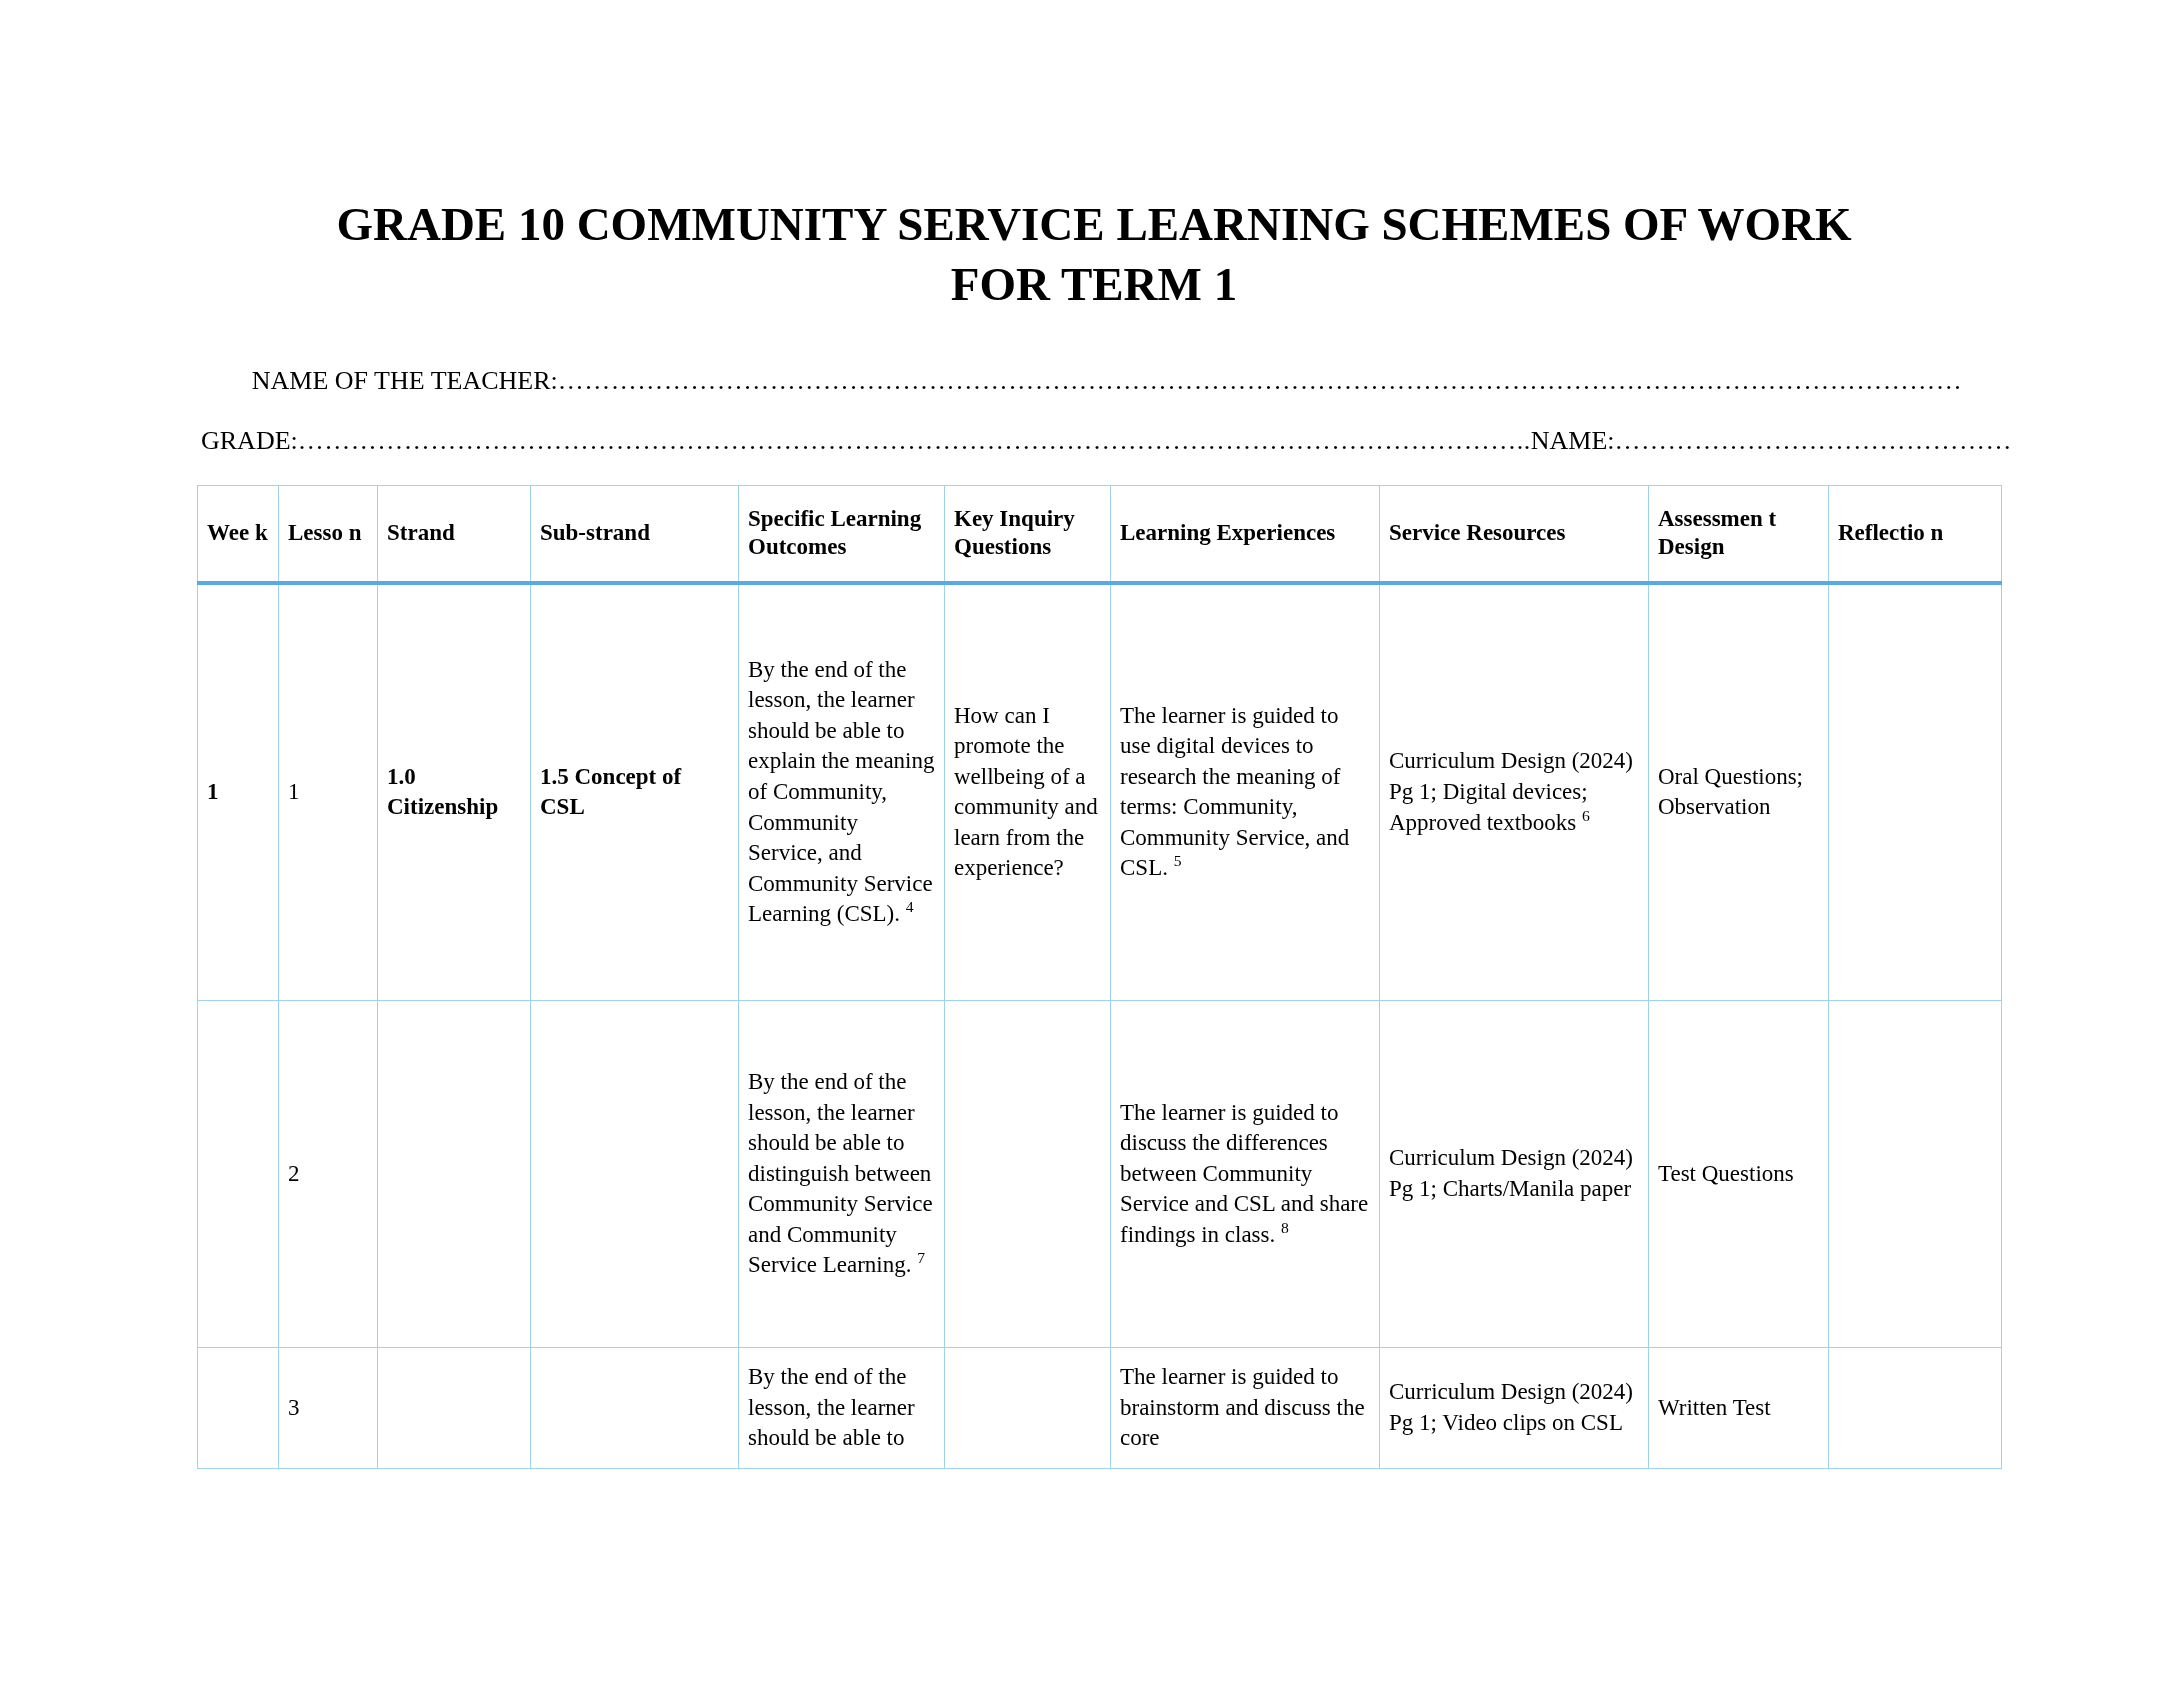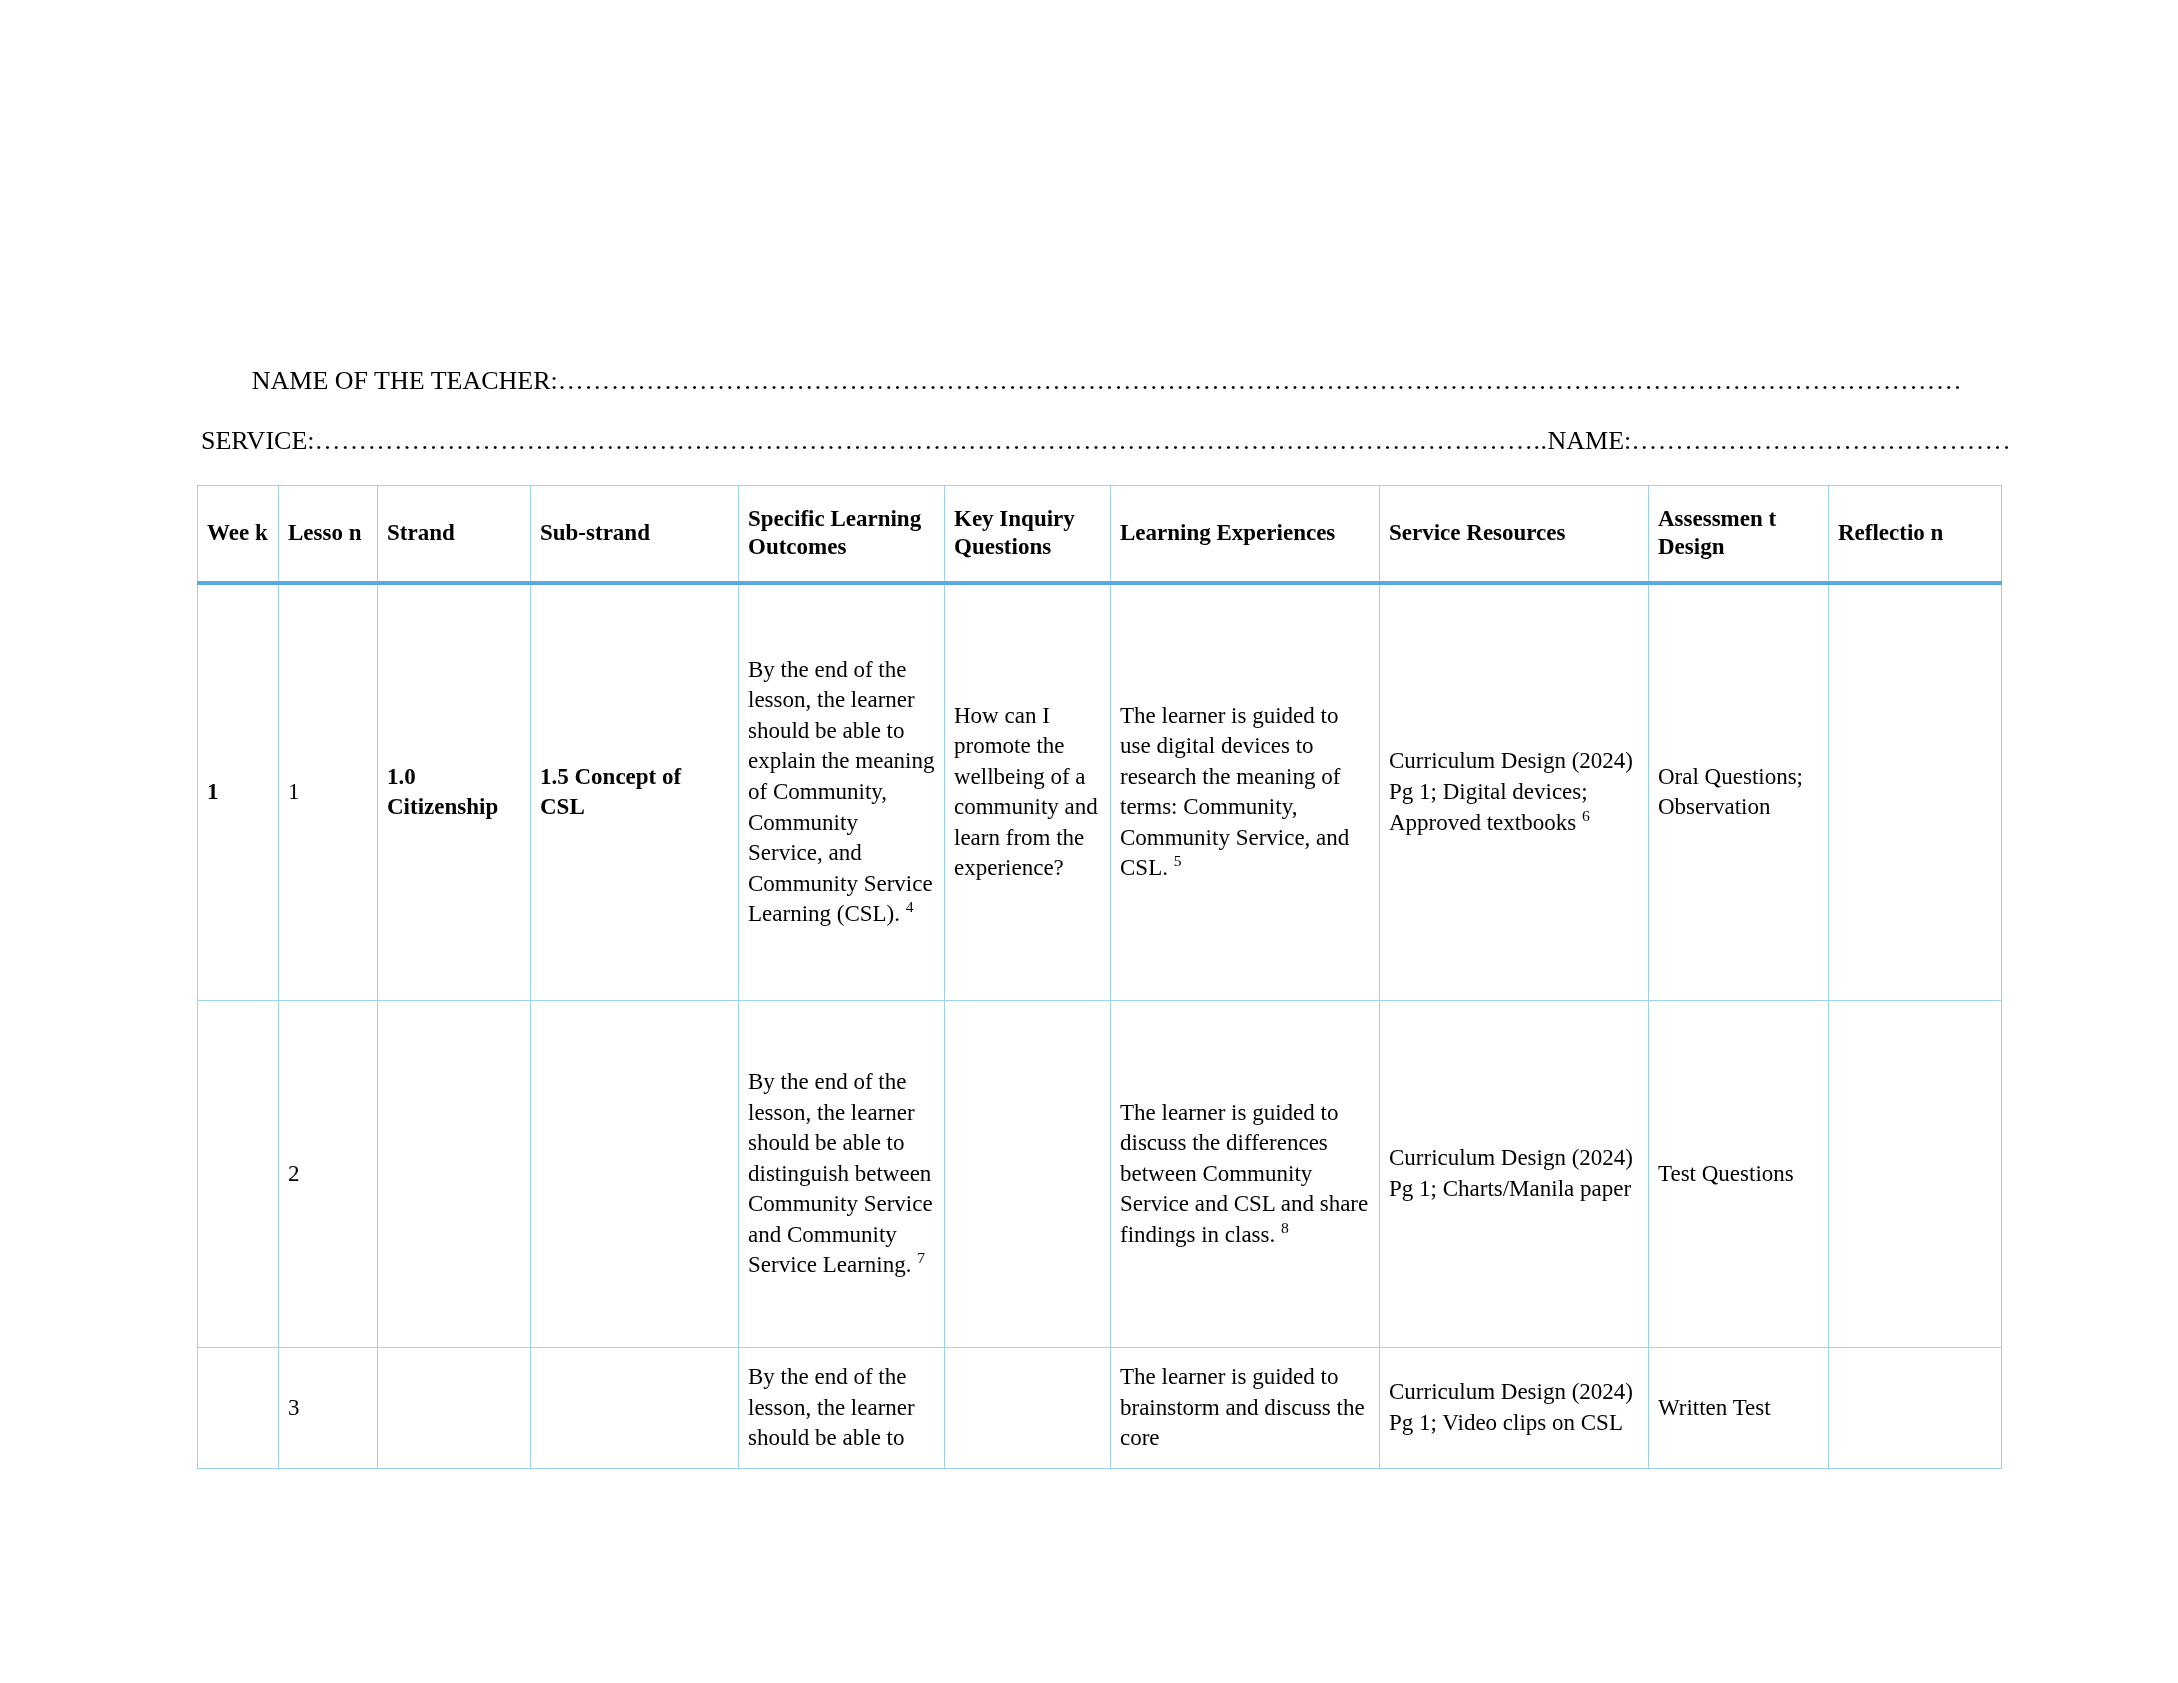--- a/index.html
+++ b/index.html
@@ -118,27 +118,31 @@
     vertical-align: super;
     line-height: 0;
   }
   .cell-text { display: inline; }
 </style>
 </head>
 <body>
 
 <div class="page">
 
+  <div class="doc-title">
+    <span class="title-line">GRADE 10 COMMUNITY SERVICE LEARNING SCHEMES OF WORK</span>
+    <span class="title-line">FOR TERM 1</span>
+  </div>
 
   <div class="meta-block">
     <div class="meta-line">
       <span class="meta-label">NAME OF THE TEACHER:</span><span class="meta-dots">……………………………………………………………………………………………………………………………………………</span>
     </div>
     <div class="meta-line">
-      <span class="meta-label">SERVICE:</span><span class="meta-dots">…………………………………………………………………………………………………………………………..</span><span class="meta-label">NAME:</span><span class="meta-dots">………………………………………….</span>
+      <span class="meta-label">GRADE:</span><span class="meta-dots">…………………………………………………………………………………………………………………………..</span><span class="meta-label">NAME:</span><span class="meta-dots">………………………………………….</span>
     </div>
   </div>
 
   <table class="sow-table">
     <colgroup>
       <col class="c-week">
         <col class="c-lesson">
         <col class="c-strand">
         <col class="c-sub">
       <col class="c-slo">

